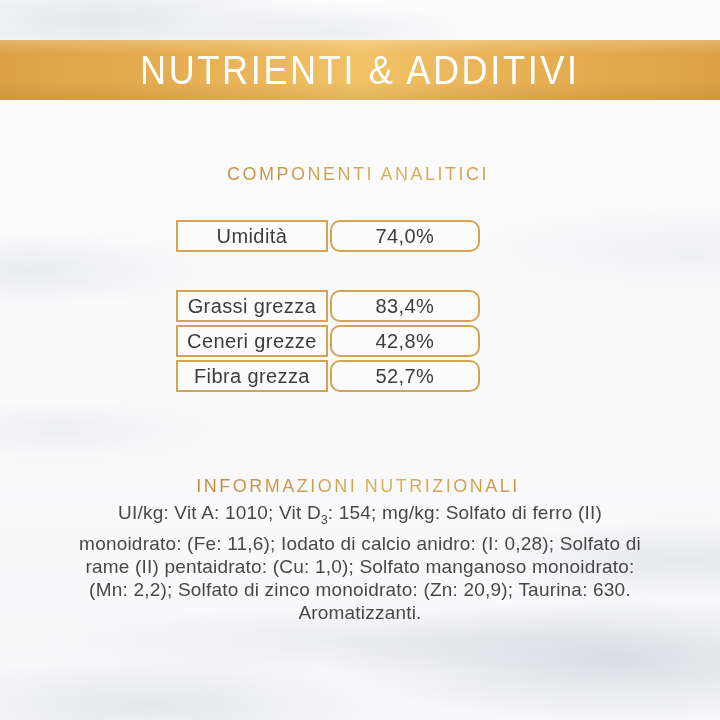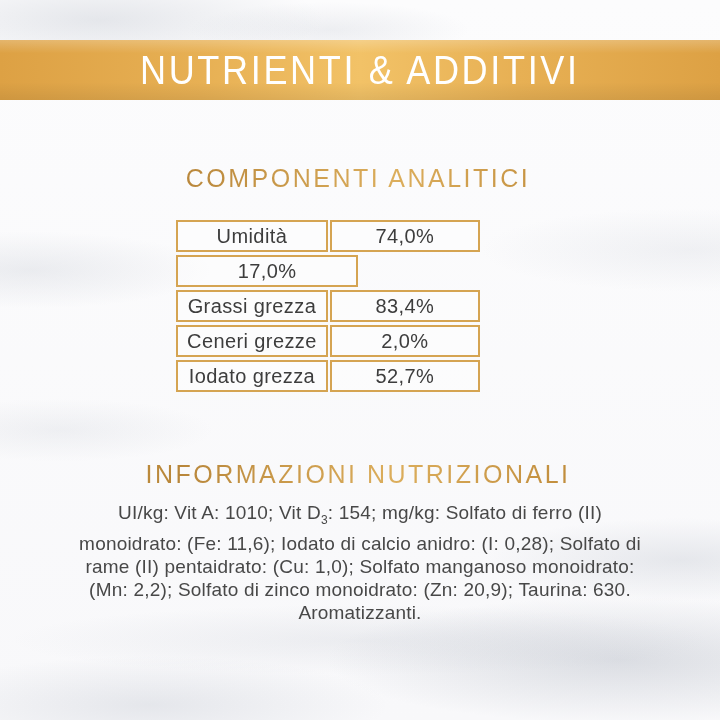--- a/index.html
+++ b/index.html
@@ -52,32 +52,32 @@
     transform: scaleX(0.88);
     transform-origin: center center;
   }
 
   
   .gold-heading {
     position: absolute;
     left: 0;
     width: 716px;
     text-align: center;
-    font-size: 25px;
+    font-size: 18px;
     font-weight: 400;
     letter-spacing: 2.5px;
     white-space: nowrap;
     color: #c18e3e;
     background: linear-gradient(90deg, #c99840 0%, #b8863a 25%, #dcae5c 55%, #c08c3c 80%, #cf9f4e 100%);
     -webkit-background-clip: text;
     background-clip: text;
     -webkit-text-fill-color: transparent;
   }
   .heading-analytical  { top: 164px; }
-  .heading-nutritional { top: 460px; }
+  .heading-nutritional { top: 476px; }
 
   
   .table {
     position: absolute;
     top: 220px;
     left: 176px;
     width: 304px;
     display: flex;
     flex-direction: column;
     gap: 3px;
@@ -92,21 +92,21 @@
     border: 2px solid #d5a452;
     background: rgba(255,255,255,0.35);
     display: flex;
     align-items: center;
     justify-content: center;
     font-size: 20px;
     color: #3d3d3d;
     letter-spacing: 0.4px;
   }
   .cell-label { width: 184px; }
-  .cell-value { width: 182px; }
+  .cell-value { width: 182px; border-radius: 10px; }
 
   
   .nutrition-text {
     position: absolute;
     top: 501px;
     left: 65px;
     width: 590px;
     margin: 0;
     text-align: center;
     font-size: 19px;
@@ -129,32 +129,31 @@
   </div>
 
   <div class="gold-heading heading-analytical">COMPONENTI ANALITICI</div>
 
   <div class="table">
     <div class="table-row">
       <div class="cell cell-label">Umidità</div>
       <div class="cell cell-value">74,0%</div>
     </div>
     <div class="table-row">
-      <div class="cell cell-value">17,0%</div>
     </div>
     <div class="table-row">
       <div class="cell cell-label">Grassi grezza</div>
       <div class="cell cell-value">83,4%</div>
     </div>
     <div class="table-row">
       <div class="cell cell-label">Ceneri grezze</div>
-      <div class="cell cell-value">2,0%</div>
+      <div class="cell cell-value">42,8%</div>
     </div>
     <div class="table-row">
-      <div class="cell cell-label">Iodato grezza</div>
+      <div class="cell cell-label">Fibra grezza</div>
       <div class="cell cell-value">52,7%</div>
     </div>
   </div>
 
   <div class="gold-heading heading-nutritional">INFORMAZIONI NUTRIZIONALI</div>
 
   <p class="nutrition-text"><span>UI/kg: Vit A: 1010; Vit D</span><span class="sub">3</span><span>: 154; mg/kg: Solfato di ferro (II) monoidrato: (Fe: 11,6); Iodato di calcio anidro: (I: 0,28); Solfato di rame (II) pentaidrato: (Cu: 1,0); Solfato manganoso monoidrato: (Mn: 2,2); Solfato di zinco monoidrato: (Zn: 20,9); Taurina: 630. Aromatizzanti.</span></p>
 
 </div>
 

